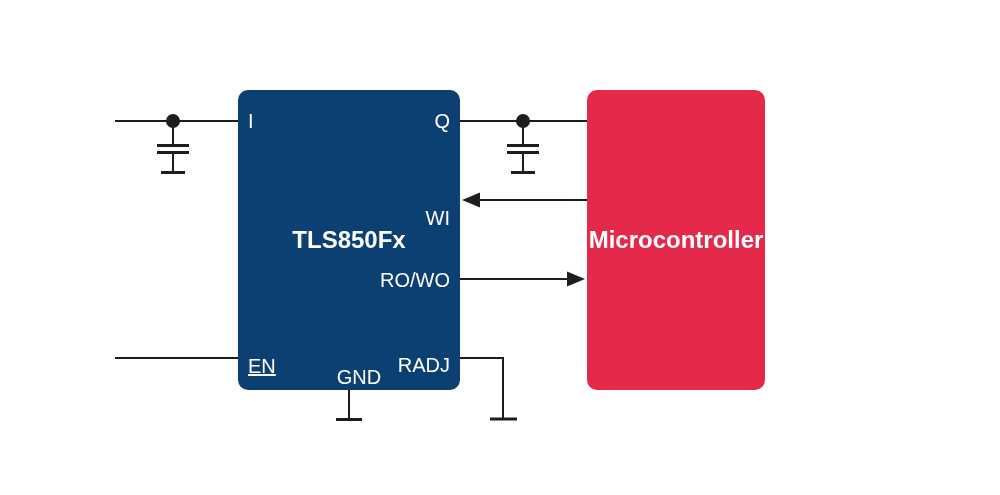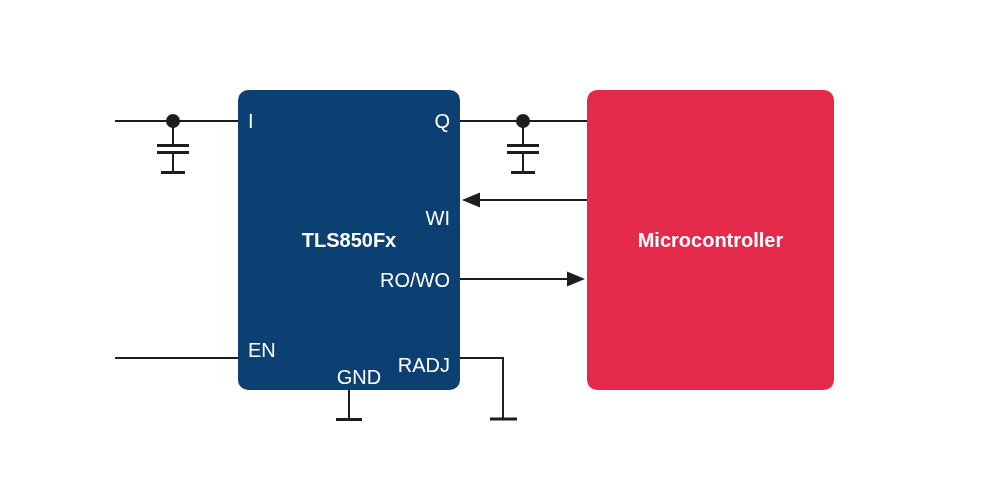--- a/index.html
+++ b/index.html
@@ -46,21 +46,21 @@
     position: absolute;
     border-radius: 10px;
   }
   .box.regulator {
     left: 238px; top: 90px;
     width: 222px; height: 300px;
     background: var(--regulator-fill);
   }
   .box.micro {
     left: 587px; top: 90px;
-    width: 247px; height: 300px;
+    width: 178px; height: 300px;
     background: var(--microcontroller-fill);
     display: flex;
     align-items: center;
     justify-content: center;
   }
   .pin {
     position: absolute;
     color: var(--label-text);
     font-size: 20px;
     font-weight: 400;
@@ -68,26 +68,26 @@
     white-space: nowrap;
     transform: translateY(-50%);
   }
   .pin.left   { left: 10px; }
   .pin.right  { right: 10px; }
   .pin.center { left: 50%; transform: translate(-50%, -50%); }
   .pin-i    { top: 31px; }
   .pin-q    { top: 31px; }
   .pin-wi   { top: 128px; }
   .pin-rowo { top: 190px; }
-  .pin-en   { top: 260px; }
+  .pin-en   { top: 276px; text-decoration: underline; }
   .pin-radj { top: 275px; }
   .pin-gnd  { top: 287px; margin-left: 10px; }
   .box-title {
     color: var(--label-text);
-    font-size: 20px;
+    font-size: 24px;
     font-weight: 700;
     line-height: 1;
     white-space: nowrap;
   }
   .regulator .box-title {
     position: absolute;
     left: 50%; top: 150px;
     transform: translate(-50%, -50%);
   }
 </style>

